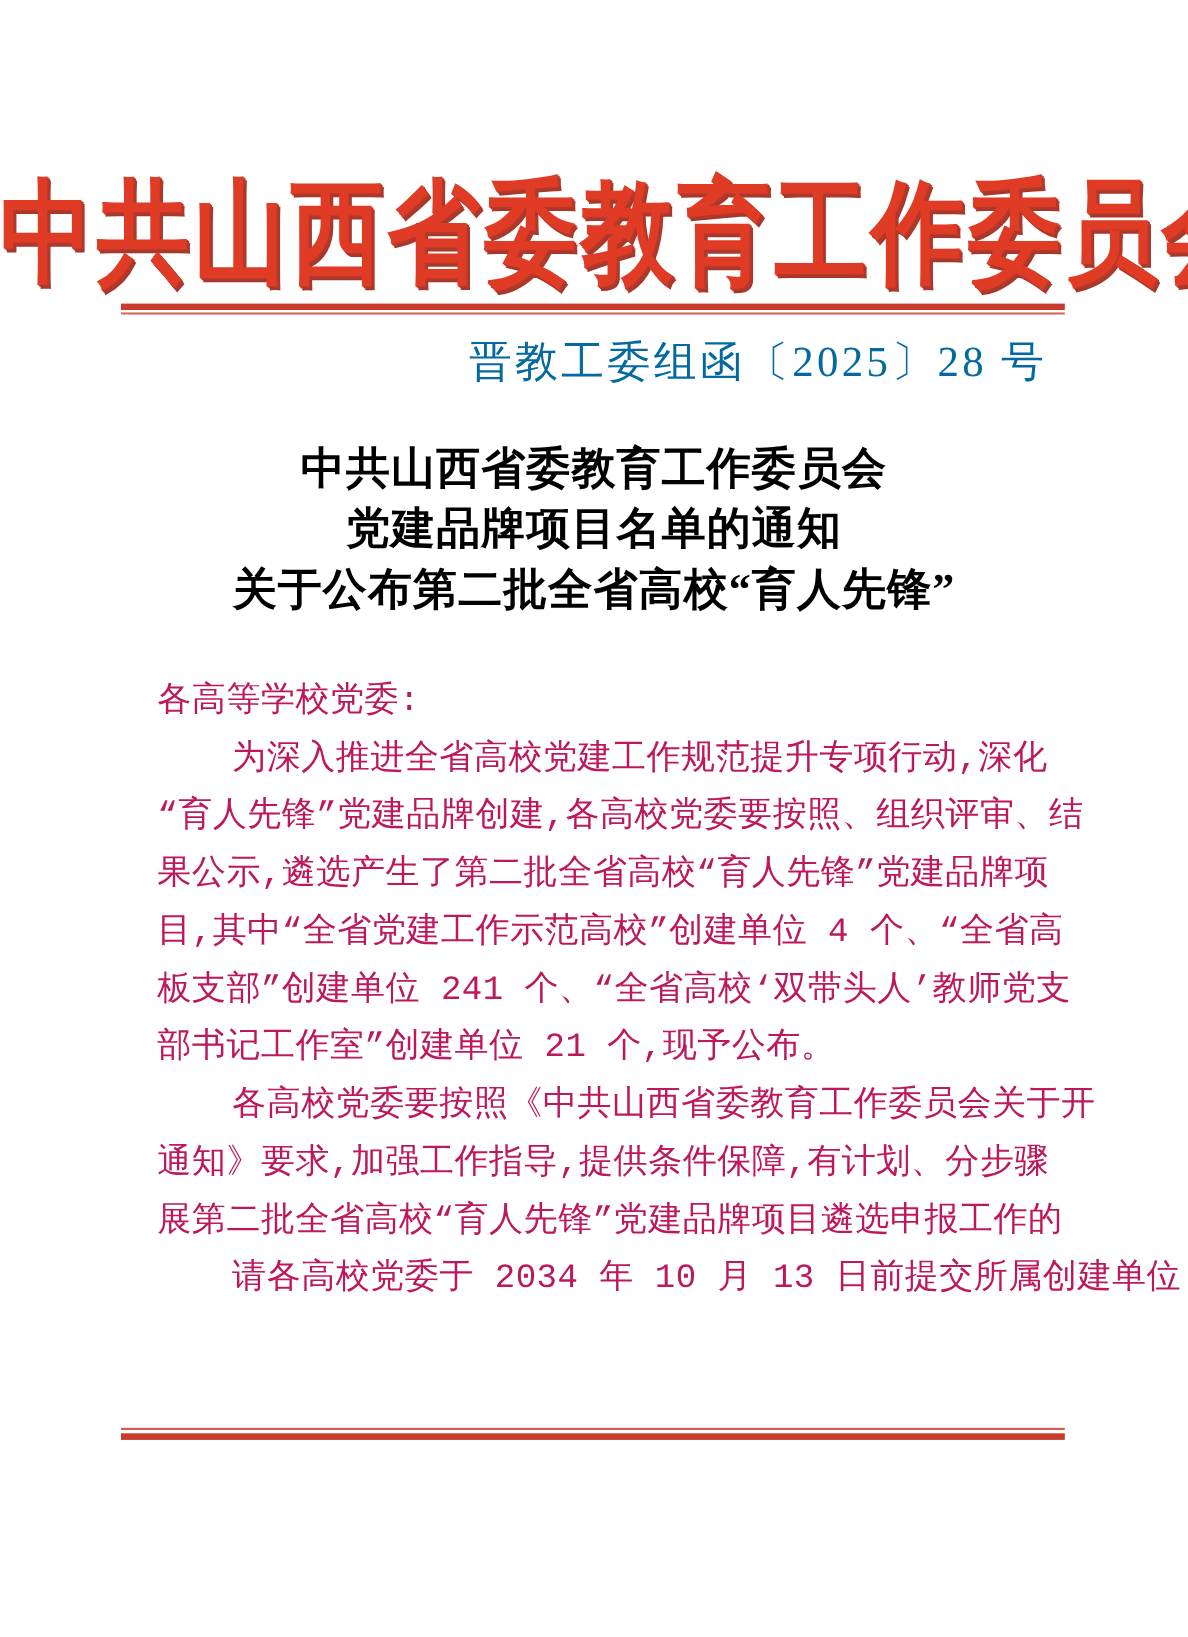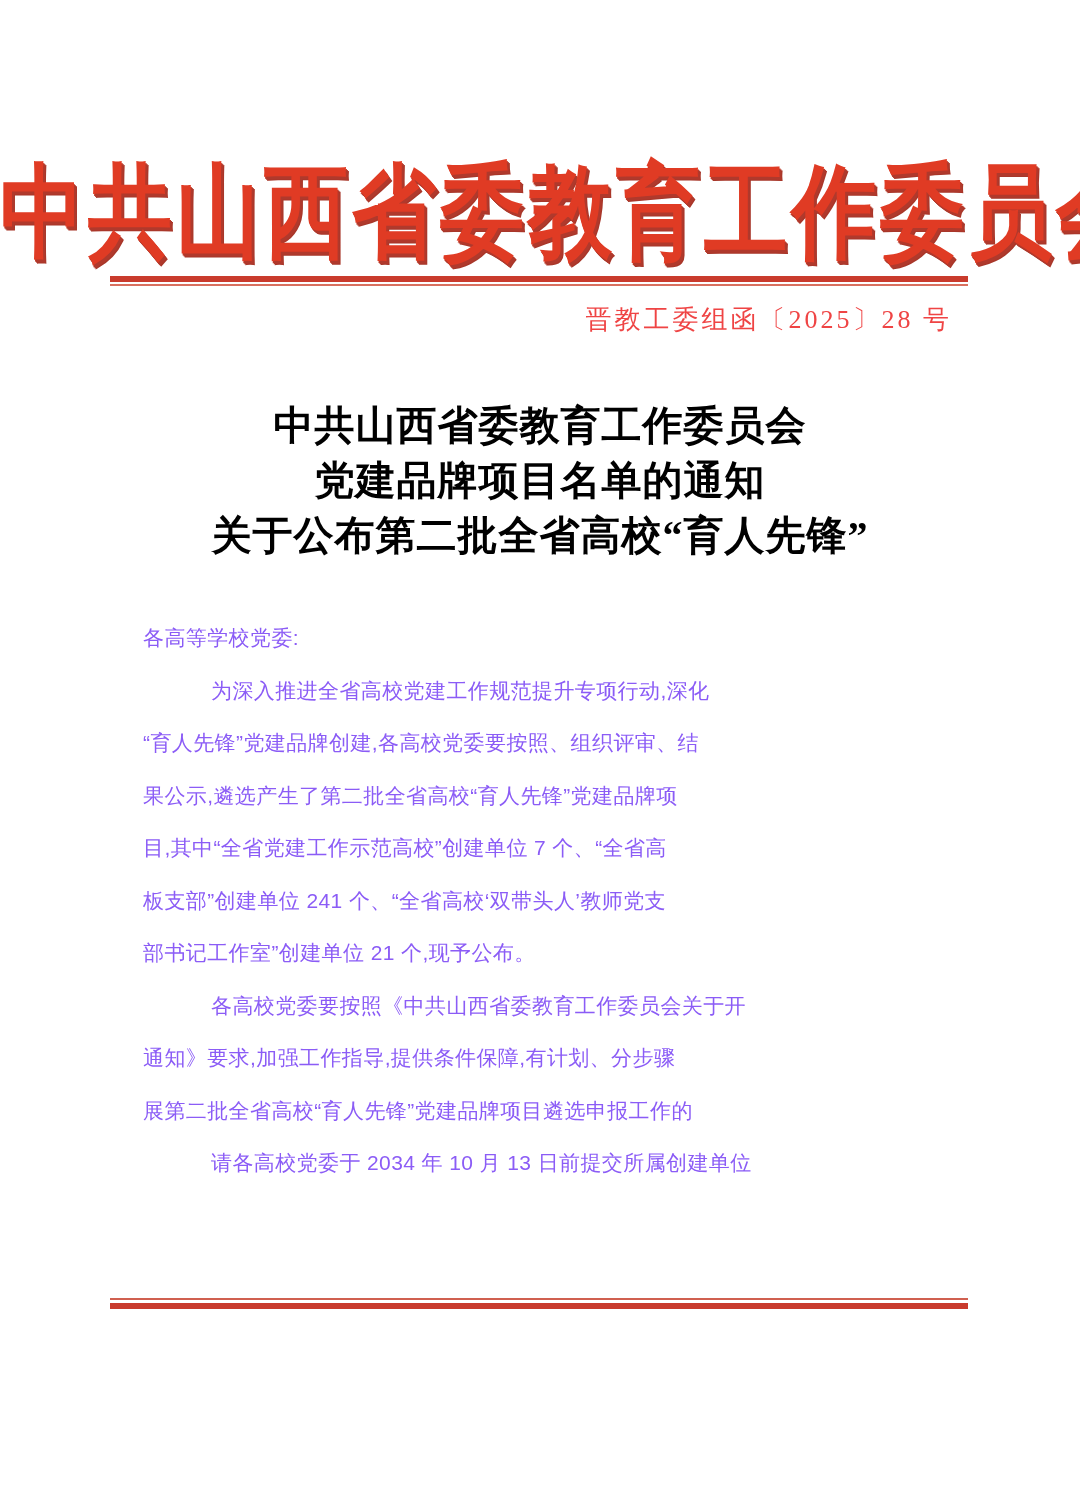--- a/index.html
+++ b/index.html
@@ -106,23 +106,23 @@
   }
 
   
   .docnum {
     position: absolute;
     left: 0;
     top: 302px;
     width: 952px;
     text-align: right;
     font-family: "Liberation Serif", "DejaVu Serif", serif;
-    font-size: 26px;
+    font-size: 39px;
     letter-spacing: 3px;
-    color: #ef4444;
+    color: #0369a1;
     white-space: nowrap;
   }
 
   
   .doc-title {
     position: absolute;
     left: 0;
     top: 398px;
     width: 1080px;
     text-align: center;
@@ -138,25 +138,25 @@
   }
 
   
   .body-text {
     position: absolute;
     left: 143px;
     top: 612px;
     width: 812px;
   }
   .body-line {
-    font-family: Liberation Sans, sans-serif;
-    font-size: 21px;
+    font-family: Liberation Mono, monospace;
+    font-size: 31px;
     line-height: 52.5px;
     letter-spacing: 0.4px;
-    color: #8b5cf6;
+    color: #be185d;
     white-space: nowrap;
     height: 52.5px;
   }
   .body-line.indent { text-indent: 68px; }
 </style>
 </head>
 <body>
 
 <div class="page">
 
@@ -178,21 +178,21 @@
     <div class="tline">关于公布第二批全省高校“育人先锋”</div>
   </div>
 
   <div class="body-text">
 
     <div class="body-line">各高等学校党委:</div>
 
     <div class="body-line indent">为深入推进全省高校党建工作规范提升专项行动,深化</div>
     <div class="body-line">“育人先锋”党建品牌创建,各高校党委要按照、组织评审、结</div>
     <div class="body-line">果公示,遴选产生了第二批全省高校“育人先锋”党建品牌项</div>
-    <div class="body-line">目,其中“全省党建工作示范高校”创建单位 7 个、“全省高</div>
+    <div class="body-line">目,其中“全省党建工作示范高校”创建单位 4 个、“全省高</div>
     <div class="body-line">板支部”创建单位 241 个、“全省高校‘双带头人’教师党支</div>
     <div class="body-line">部书记工作室”创建单位 21 个,现予公布。</div>
 
     <div class="body-line indent">各高校党委要按照《中共山西省委教育工作委员会关于开</div>
     <div class="body-line">通知》要求,加强工作指导,提供条件保障,有计划、分步骤</div>
     <div class="body-line">展第二批全省高校“育人先锋”党建品牌项目遴选申报工作的</div>
 
     <div class="body-line indent">请各高校党委于 2034 年 10 月 13 日前提交所属创建单位</div>
 
   </div>

